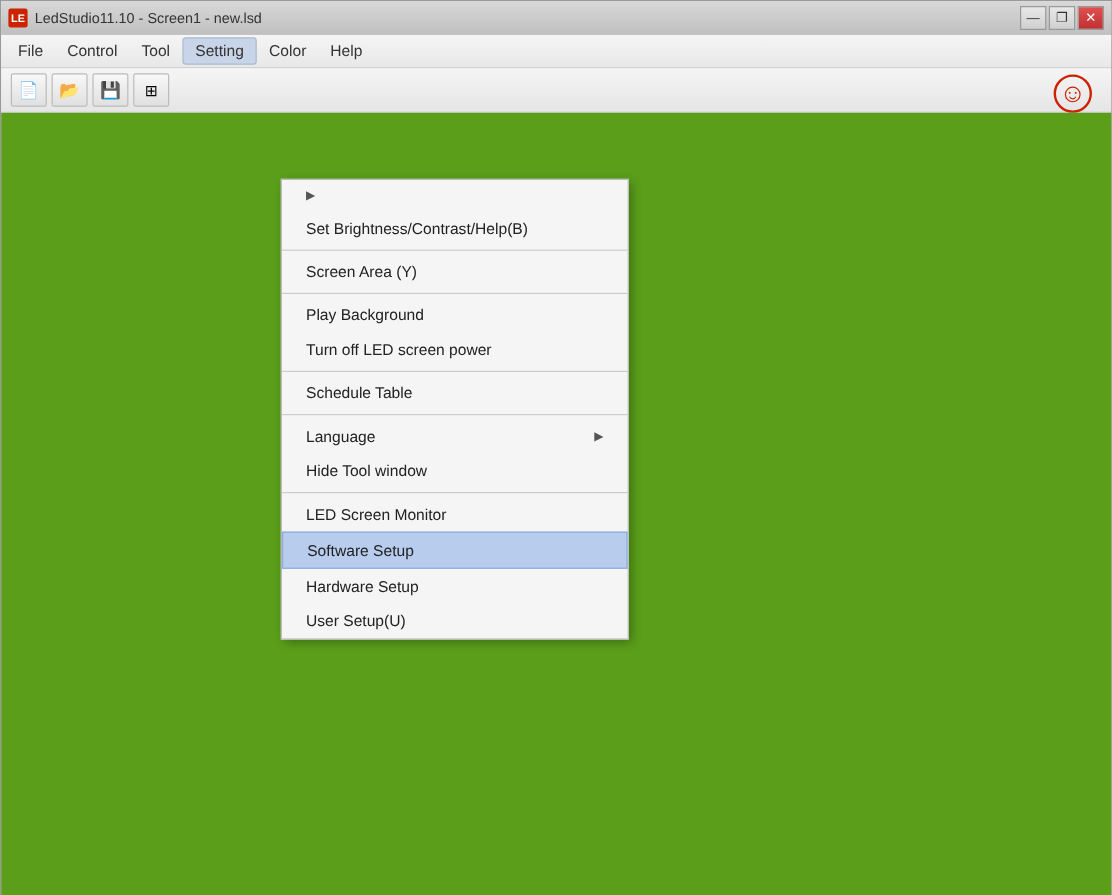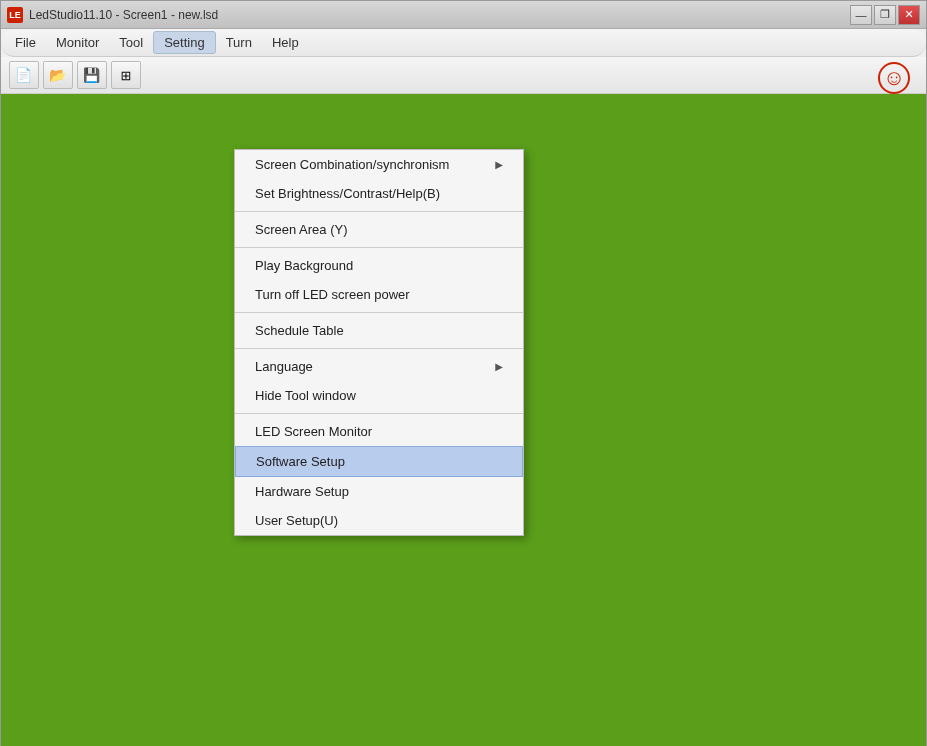--- a/index.html
+++ b/index.html
@@ -85,21 +85,20 @@
 
     
     .menu-bar {
       display: flex;
       align-items: center;
       background: linear-gradient(to bottom, #f5f5f5, #e8e8e8);
       padding: 2px 4px;
       height: 28px;
       border-bottom: 1px solid #ccc;
       position: relative;
-      border-radius: 14px;
     }
 
     .menu-item {
       padding: 3px 10px;
       cursor: pointer;
       border-radius: 3px;
       color: #333;
       font-size: 13px;
     }
 
@@ -211,24 +210,24 @@
         <span>❐</span>
       </div>
       <div class="title-btn close-btn">
         <span>✕</span>
       </div>
     </div>
   </div>
 
   <div class="menu-bar">
     <div class="menu-item">File</div>
-    <div class="menu-item">Monitor</div>
+    <div class="menu-item">Control</div>
     <div class="menu-item">Tool</div>
     <div class="menu-item active">Setting</div>
-    <div class="menu-item">Turn</div>
+    <div class="menu-item">Color</div>
     <div class="menu-item">Help</div>
   </div>
 
   <div class="window-toolbar-area">
     <div class="toolbar-btn">
       <span>📄</span>
     </div>
     <div class="toolbar-btn">
       <span>📂</span>
     </div>
@@ -244,21 +243,20 @@
         <span style="color:#cc2200; font-size:22px;">☺</span>
       </div>
     </div>
   </div>
 
   <div class="content-area">
 
     <div class="dropdown-menu">
 
       <div class="dropdown-item">
-        <span>Screen Combination/synchronism</span>
         <span class="dropdown-arrow">▶</span>
       </div>
 
       <div class="dropdown-item">
         <span>Set Brightness/Contrast/Help(B)</span>
       </div>
 
       <div class="dropdown-separator"></div>
 
       <div class="dropdown-item">

